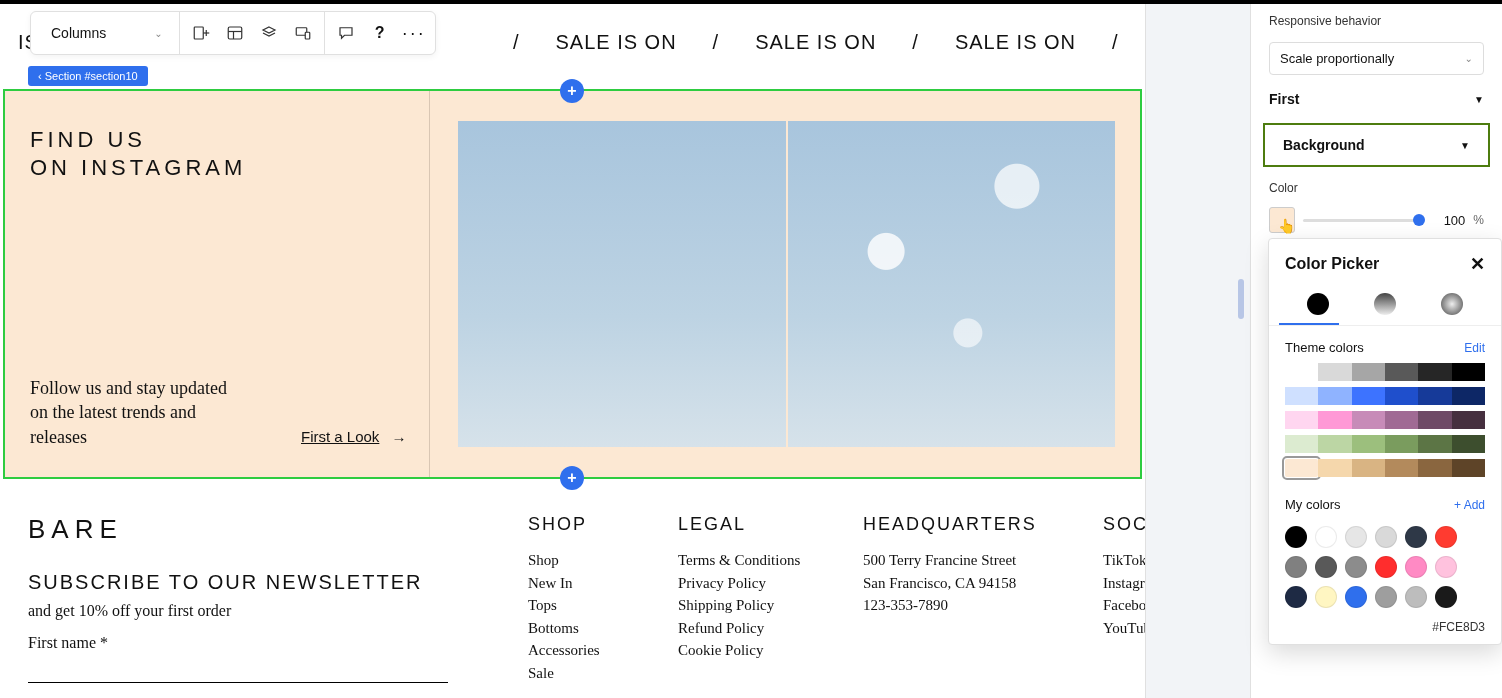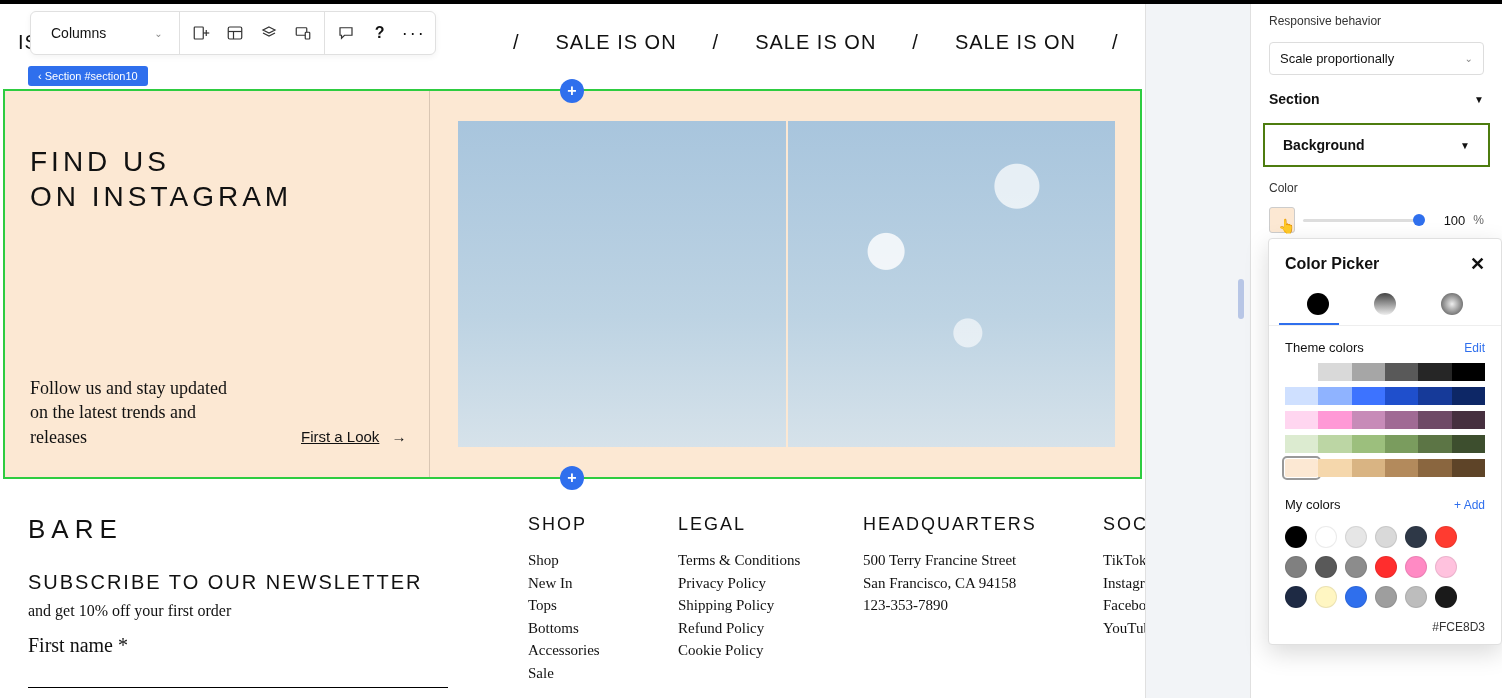--- a/index.html
+++ b/index.html
@@ -16,33 +16,33 @@
   .marquee { position: absolute; top: 18px; left: 0; width: 1145px; height: 40px; display: flex; align-items: center; overflow: hidden; white-space: nowrap; font-size: 20px; letter-spacing: 1px; font-weight: 500; }
   .marquee span { margin: 0 18px; }
   .marquee .slash { color: #111; }
   .breadcrumb { position: absolute; top: 62px; left: 28px; background: #2f6fed; color: #fff; font-size: 11px; padding: 4px 10px; border-radius: 3px; z-index: 15; }
   .breadcrumb::before { content: "‹ "; }
   .section-selected { position: absolute; top: 85px; left: 3px; width: 1139px; height: 390px; border: 2px solid #2ecc40; background: #fce8d3; }
   .plus-badge { position: absolute; width: 24px; height: 24px; border-radius: 50%; background: #2f6fed; color: #fff; display: flex; align-items: center; justify-content: center; font-size: 16px; font-weight: bold; z-index: 12; left: 560px; }
   .plus-top { top: 75px; }
   .plus-bottom { top: 462px; }
   .col-divider { position: absolute; top: 0; left: 424px; width: 1px; height: 100%; background: #d9c6b3; }
-  .insta-head { position: absolute; top: 53px; left: 25px; font-size: 28px; letter-spacing: 4px; font-weight: 500; line-height: 1.25; }
+  .insta-head { position: absolute; top: 35px; left: 25px; font-size: 22px; letter-spacing: 4px; font-weight: 500; line-height: 1.25; }
   .insta-body { position: absolute; bottom: 28px; left: 25px; font-family: Georgia, serif; font-size: 18px; line-height: 1.35; width: 200px; }
   .take-look { position: absolute; bottom: 32px; left: 296px; display: flex; align-items: center; gap: 12px; font-size: 15px; cursor: pointer; }
   .take-look .lbl { text-decoration: underline; }
   .gallery { position: absolute; top: 30px; left: 453px; right: 25px; bottom: 30px; display: flex; gap: 2px; }
   .img-ph { flex: 1; background: linear-gradient(to bottom, #a8c5dd 0%, #bdd3e3 60%, #d6e2ea 100%); position: relative; overflow: hidden; }
   .img-ph.img2::after { content: ""; position: absolute; inset: 0; background: radial-gradient(circle at 30% 40%, rgba(255,255,255,0.8) 0 18px, transparent 19px), radial-gradient(circle at 70% 20%, rgba(255,255,255,0.7) 0 22px, transparent 23px), radial-gradient(circle at 55% 65%, rgba(255,255,255,0.6) 0 14px, transparent 15px); }
   .footer { position: absolute; top: 490px; left: 0; width: 1145px; padding: 20px 28px 0 28px; display: flex; gap: 40px; }
   .brand-col { flex: 0 0 460px; }
   .brand-logo { font-size: 26px; letter-spacing: 6px; font-weight: 400; margin-bottom: 26px; }
   .sub-head { font-size: 20px; letter-spacing: 2px; margin-bottom: 8px; }
   .sub-desc { font-family: Georgia, serif; font-size: 16px; margin-bottom: 14px; }
-  .form-label { font-family: Georgia, serif; font-size: 20px; margin-bottom: 30px; }
+  .form-label { font-family: Georgia, serif; font-size: 16px; margin-bottom: 30px; }
   .form-input-line { border-bottom: 1px solid #000; width: 420px; height: 1px; margin-bottom: 18px; }
   .fcol { flex: 0 0 auto; }
   .fcol.shop { width: 110px; }
   .fcol.legal { width: 145px; }
   .fcol.hq { width: 200px; }
   .fcol.socials { width: 110px; }
   .fcol h4 { font-size: 18px; letter-spacing: 2px; font-weight: 500; margin-bottom: 14px; }
   .fcol ul { list-style: none; }
   .fcol li { font-family: Georgia, serif; font-size: 15px; line-height: 1.5; }
   .right-gutter { position: absolute; top: 4px; left: 1145px; width: 105px; height: 694px; background: #f2f4f7; border-left: 1px solid #e0e0e0; }
@@ -236,21 +236,21 @@
   <div class="gutter-handle"></div>
 </div>
 
 <div class="inspector">
   <div class="insp-row"><span class="insp-label">Responsive behavior</span></div>
   <div class="insp-select">
     <span>Scale proportionally</span>
     <span style="font-size:10px;color:#888">⌄</span>
   </div>
   <div class="insp-accordion">
-    <span>Section</span>
+    <span>First</span>
     <span class="triangle">▼</span>
   </div>
   <div class="insp-accordion bg">
     <span>Background</span>
     <span class="triangle">▼</span>
   </div>
   <div class="insp-row"><span class="insp-label">Color</span></div>
   <div class="color-row">
     <div class="color-swatch">
       <span class="cursor-hand">👆</span>

